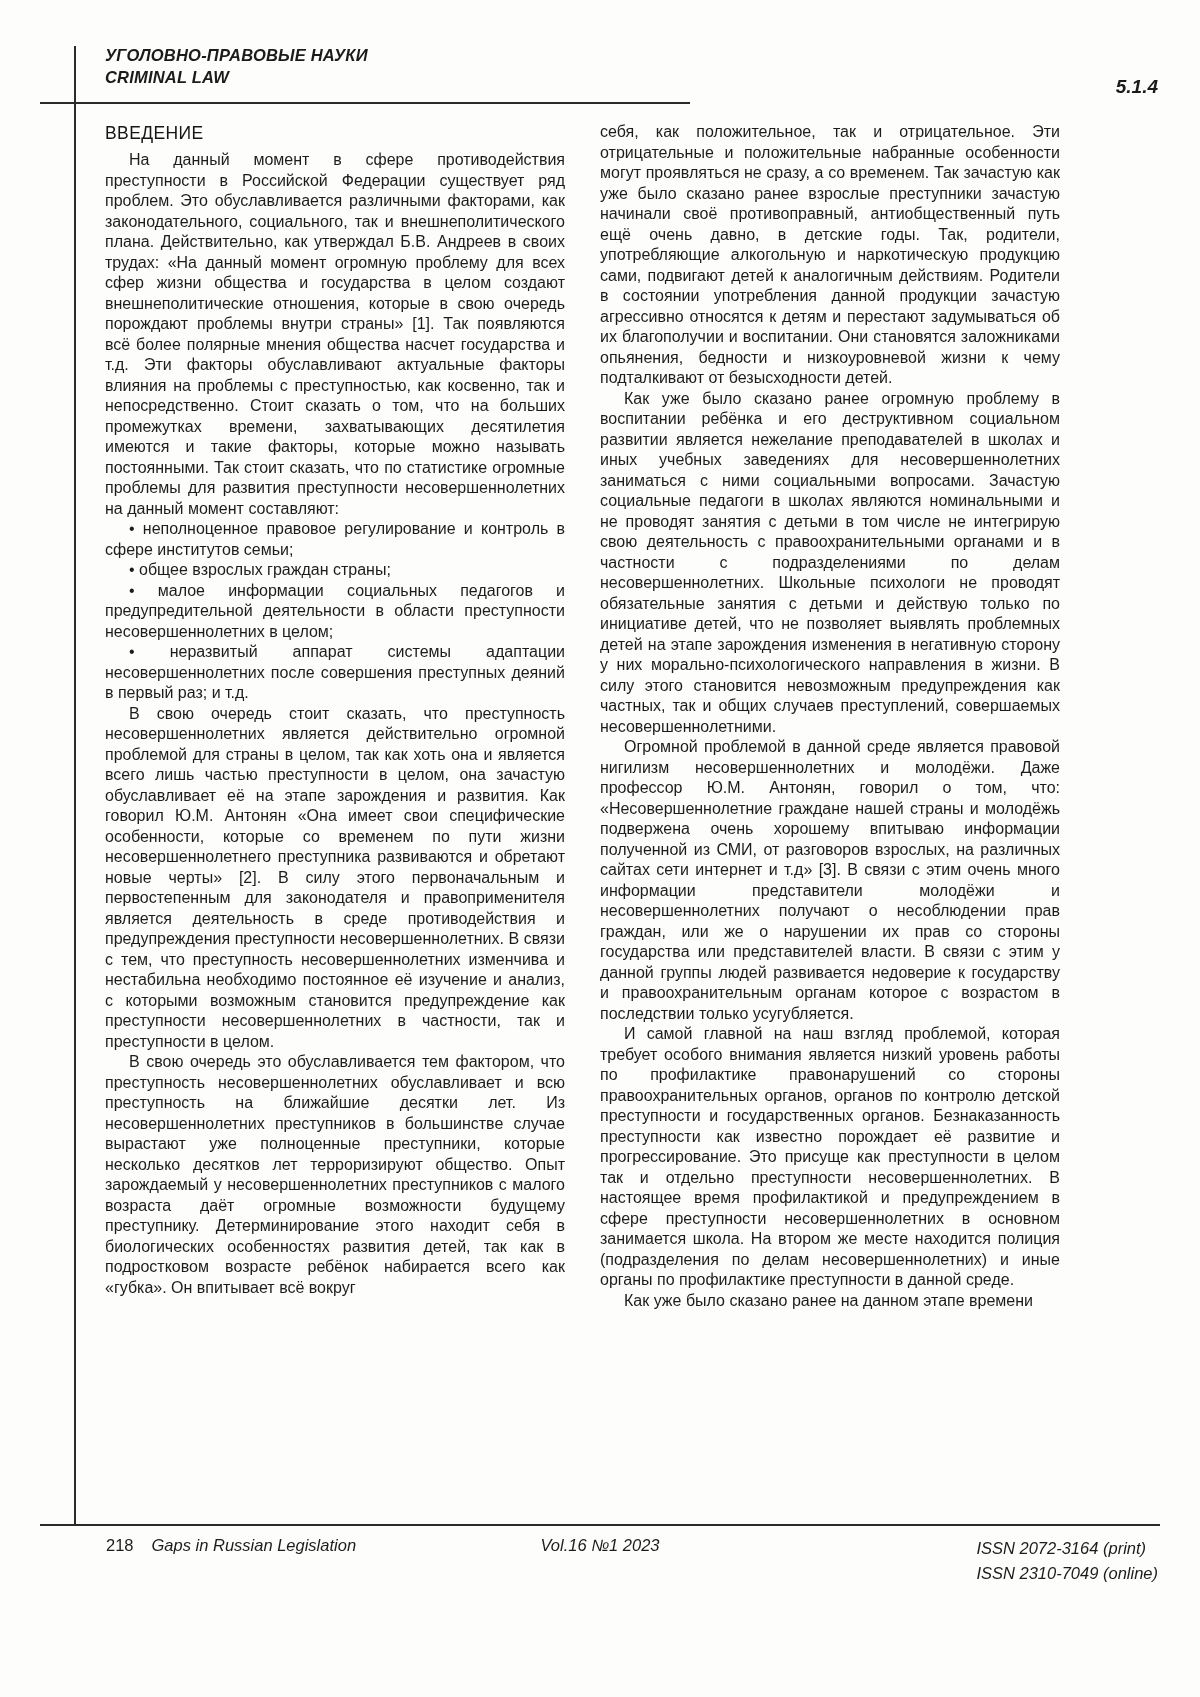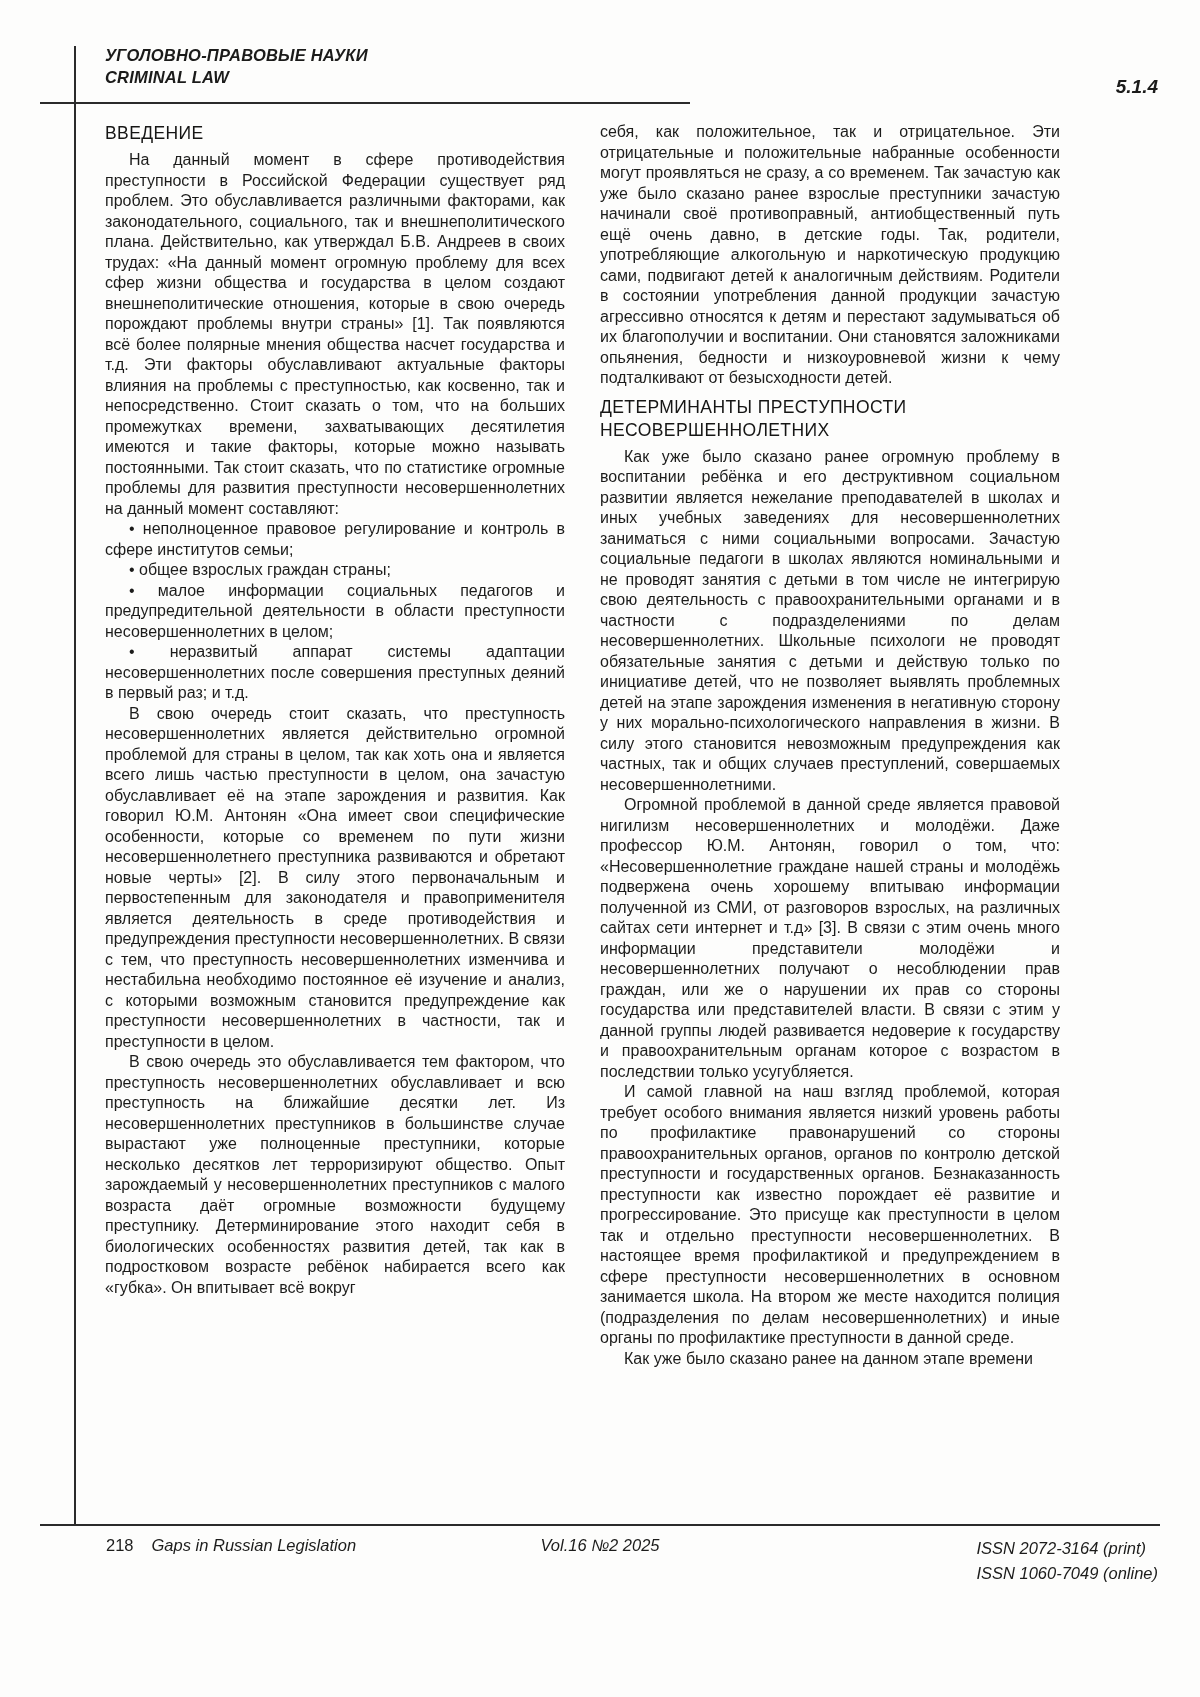--- a/index.html
+++ b/index.html
@@ -60,31 +60,30 @@
       <p class="bullet">неполноценное правовое регулирование и контроль в сфере институтов семьи;</p>
       <p class="bullet">общее взрослых граждан страны;</p>
       <p class="bullet">малое информации социальных педагогов и предупредительной деятельности в области преступности несовершеннолетних в целом;</p>
       <p class="bullet">неразвитый аппарат системы адаптации несовершеннолетних после совершения преступных деяний в первый раз; и т.д.</p>
       <p class="para">В свою очередь стоит сказать, что преступность несовершеннолетних является действительно огромной проблемой для страны в целом, так как хоть она и является всего лишь частью преступности в целом, она зачастую обуславливает её на этапе зарождения и развития. Как говорил Ю.М. Антонян «Она имеет свои специфические особенности, которые со временем по пути жизни несовершеннолетнего преступника развиваются и обретают новые черты» [2]. В силу этого первоначальным и первостепенным для законодателя и правоприменителя является деятельность в среде противодействия и предупреждения преступности несовершеннолетних. В связи с тем, что преступность несовершеннолетних изменчива и нестабильна необходимо постоянное её изучение и анализ, с которыми возможным становится предупреждение как преступности несовершеннолетних в частности, так и преступности в целом.</p>
       <p class="para">В свою очередь это обуславливается тем фактором, что преступность несовершеннолетних обуславливает и всю преступность на ближайшие десятки лет. Из несовершеннолетних преступников в большинстве случае вырастают уже полноценные преступники, которые несколько десятков лет терроризируют общество. Опыт зарождаемый у несовершеннолетних преступников с малого возраста даёт огромные возможности будущему преступнику. Детерминирование этого находит себя в биологических особенностях развития детей, так как в подростковом возрасте ребёнок набирается всего как «губка». Он впитывает всё вокруг</p>
     </section>
 
     <section class="col col-right">
       <p class="para flush">себя, как положительное, так и отрицательное. Эти отрицательные и положительные набранные особенности могут проявляться не сразу, а со временем. Так зачастую как уже было сказано ранее взрослые преступники зачастую начинали своё противоправный, антиобщественный путь ещё очень давно, в детские годы. Так, родители, употребляющие алкогольную и наркотическую продукцию сами, подвигают детей к аналогичным действиям. Родители в состоянии употребления данной продукции зачастую агрессивно относятся к детям и перестают задумываться об их благополучии и воспитании. Они становятся заложниками опьянения, бедности и низкоуровневой жизни к чему подталкивают от безысходности детей.</p>
-      <h2 class="sec">ДЕТЕРМИНАНТЫ ПРЕСТУПНОСТИ НЕСОВЕРШЕННОЛЕТНИХ</h2>
       <p class="para">Как уже было сказано ранее огромную проблему в воспитании ребёнка и его деструктивном социальном развитии является нежелание преподавателей в школах и иных учебных заведениях для несовершеннолетних заниматься с ними социальными вопросами. Зачастую социальные педагоги в школах являются номинальными и не проводят занятия с детьми в том числе не интегрирую свою деятельность с правоохранительными органами и в частности с подразделениями по делам несовершеннолетних. Школьные психологи не проводят обязательные занятия с детьми и действую только по инициативе детей, что не позволяет выявлять проблемных детей на этапе зарождения изменения в негативную сторону у них морально-психологического направления в жизни. В силу этого становится невозможным предупреждения как частных, так и общих случаев преступлений, совершаемых несовершеннолетними.</p>
       <p class="para">Огромной проблемой в данной среде является правовой нигилизм несовершеннолетних и молодёжи. Даже профессор Ю.М. Антонян, говорил о том, что: «Несовершеннолетние граждане нашей страны и молодёжь подвержена очень хорошему впитываю информации полученной из СМИ, от разговоров взрослых, на различных сайтах сети интернет и т.д» [3]. В связи с этим очень много информации представители молодёжи и несовершеннолетних получают о несоблюдении прав граждан, или же о нарушении их прав со стороны государства или представителей власти. В связи с этим у данной группы людей развивается недоверие к государству и правоохранительным органам которое с возрастом в последствии только усугубляется.</p>
       <p class="para">И самой главной на наш взгляд проблемой, которая требует особого внимания является низкий уровень работы по профилактике правонарушений со стороны правоохранительных органов, органов по контролю детской преступности и государственных органов. Безнаказанность преступности как известно порождает её развитие и прогрессирование. Это присуще как преступности в целом так и отдельно преступности несовершеннолетних. В настоящее время профилактикой и предупреждением в сфере преступности несовершеннолетних в основном занимается школа. На втором же месте находится полиция (подразделения по делам несовершеннолетних) и иные органы по профилактике преступности в данной среде.</p>
       <p class="para">Как уже было сказано ранее на данном этапе времени</p>
     </section>
 
   </div>
 
   <div class="footer-left">
     <span class="page-num">218</span><span>Gaps in Russian Legislation</span>
   </div>
-  <div class="footer-center">Vol.16  №2   2025</div>
+  <div class="footer-center">Vol.16  №1   2023</div>
   <div class="footer-right">
     <div>ISSN 2072-3164 (print)</div>
-    <div>ISSN 1060-7049 (online)</div>
+    <div>ISSN 2310-7049 (online)</div>
   </div>
 
 </div>
 
 </body></html>

